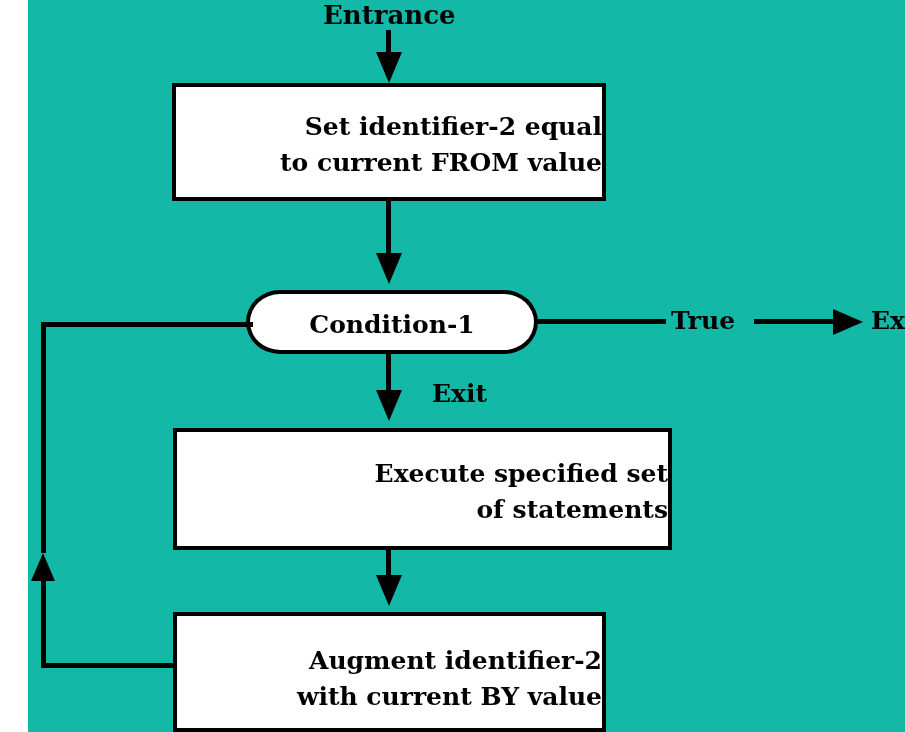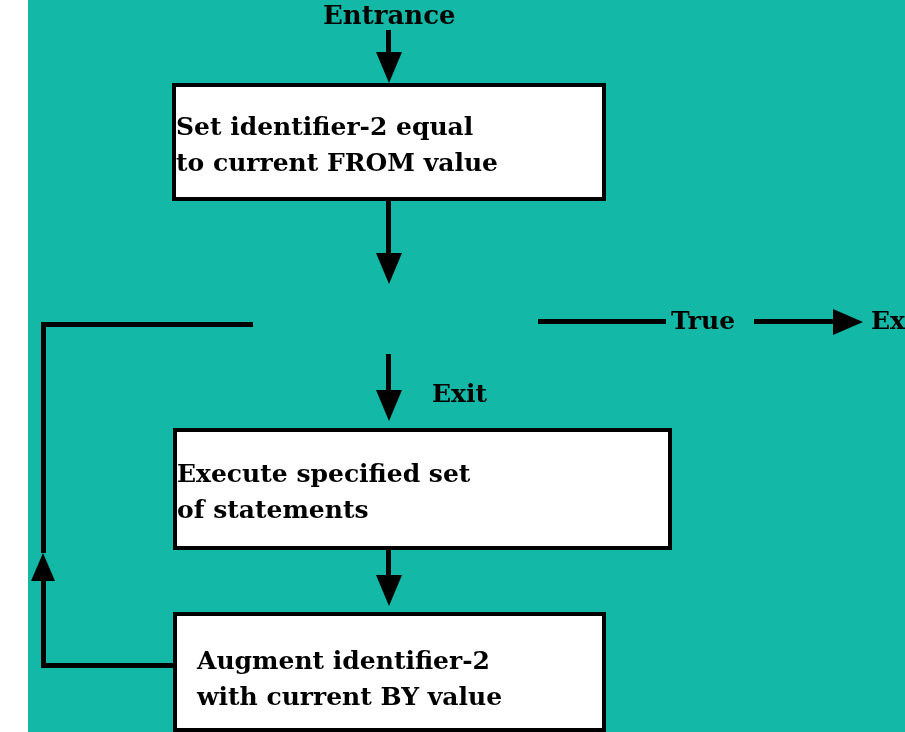--- a/index.html
+++ b/index.html
@@ -19,21 +19,21 @@
   .proc-box {
     position: absolute;
     box-sizing: border-box;
     border: 4px solid #000000;
     background: #ffffff;
   }
   .proc-label {
     position: absolute;
     left: 0;
     right: 0;
-    text-align: left;
+    text-align: right;
     font-size: 25px;
     font-weight: bold;
     color: #000000;
     line-height: 1.44;
     white-space: pre-line;
   }
   .cond-shape {
     position: absolute;
     box-sizing: border-box;
     border: 4px solid #000000;
@@ -96,20 +96,23 @@
   <div class="arrow-down" style="left:348px; top:52px;"></div>
 
   <div class="proc-box" style="left:144px; top:83px; width:434px; height:118px;">
     <div class="proc-label" style="top:22px;">Set identifier-2 equal
 to current FROM value</div>
   </div>
 
   <div class="edge-line" style="left:358px; top:201px; width:5px; height:57px;"></div>
   <div class="arrow-down" style="left:348px; top:253px;"></div>
 
+  <div class="cond-shape" style="left:218px; top:290px; width:292px; height:64px;">
+    <div class="cond-label" style="top:16px;">Condition-1</div>
+  </div>
 
   <div class="edge-line" style="left:510px; top:319px; width:128px; height:5px;"></div>
   <div class="free-label" style="left:643px; top:306px;">True</div>
   <div class="edge-line" style="left:726px; top:319px; width:84px; height:5px;"></div>
   <div class="arrow-right" style="left:805px; top:309px;"></div>
   <div class="free-label" style="left:843px; top:306px;">Exit</div>
 
   <div class="edge-line" style="left:358px; top:354px; width:5px; height:46px;"></div>
   <div class="arrow-down" style="left:348px; top:390px;"></div>
   <div class="free-label" style="left:404px; top:379px;">Exit</div>

